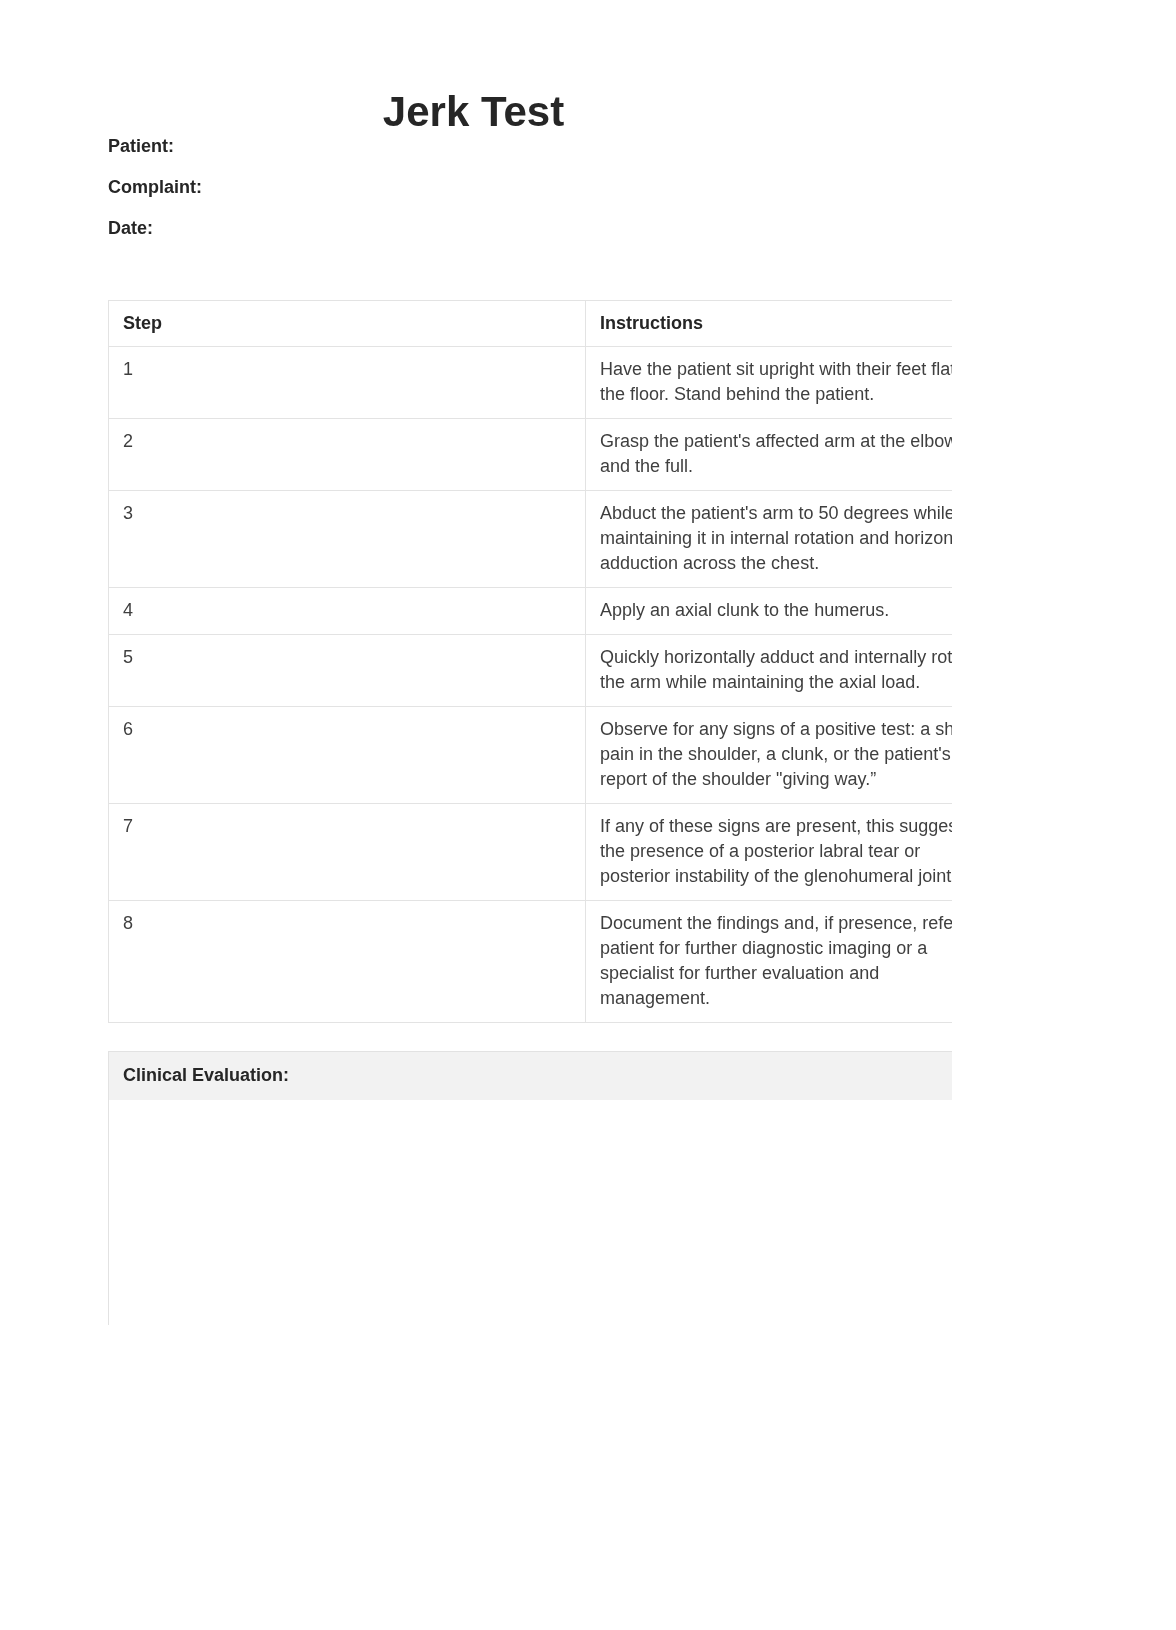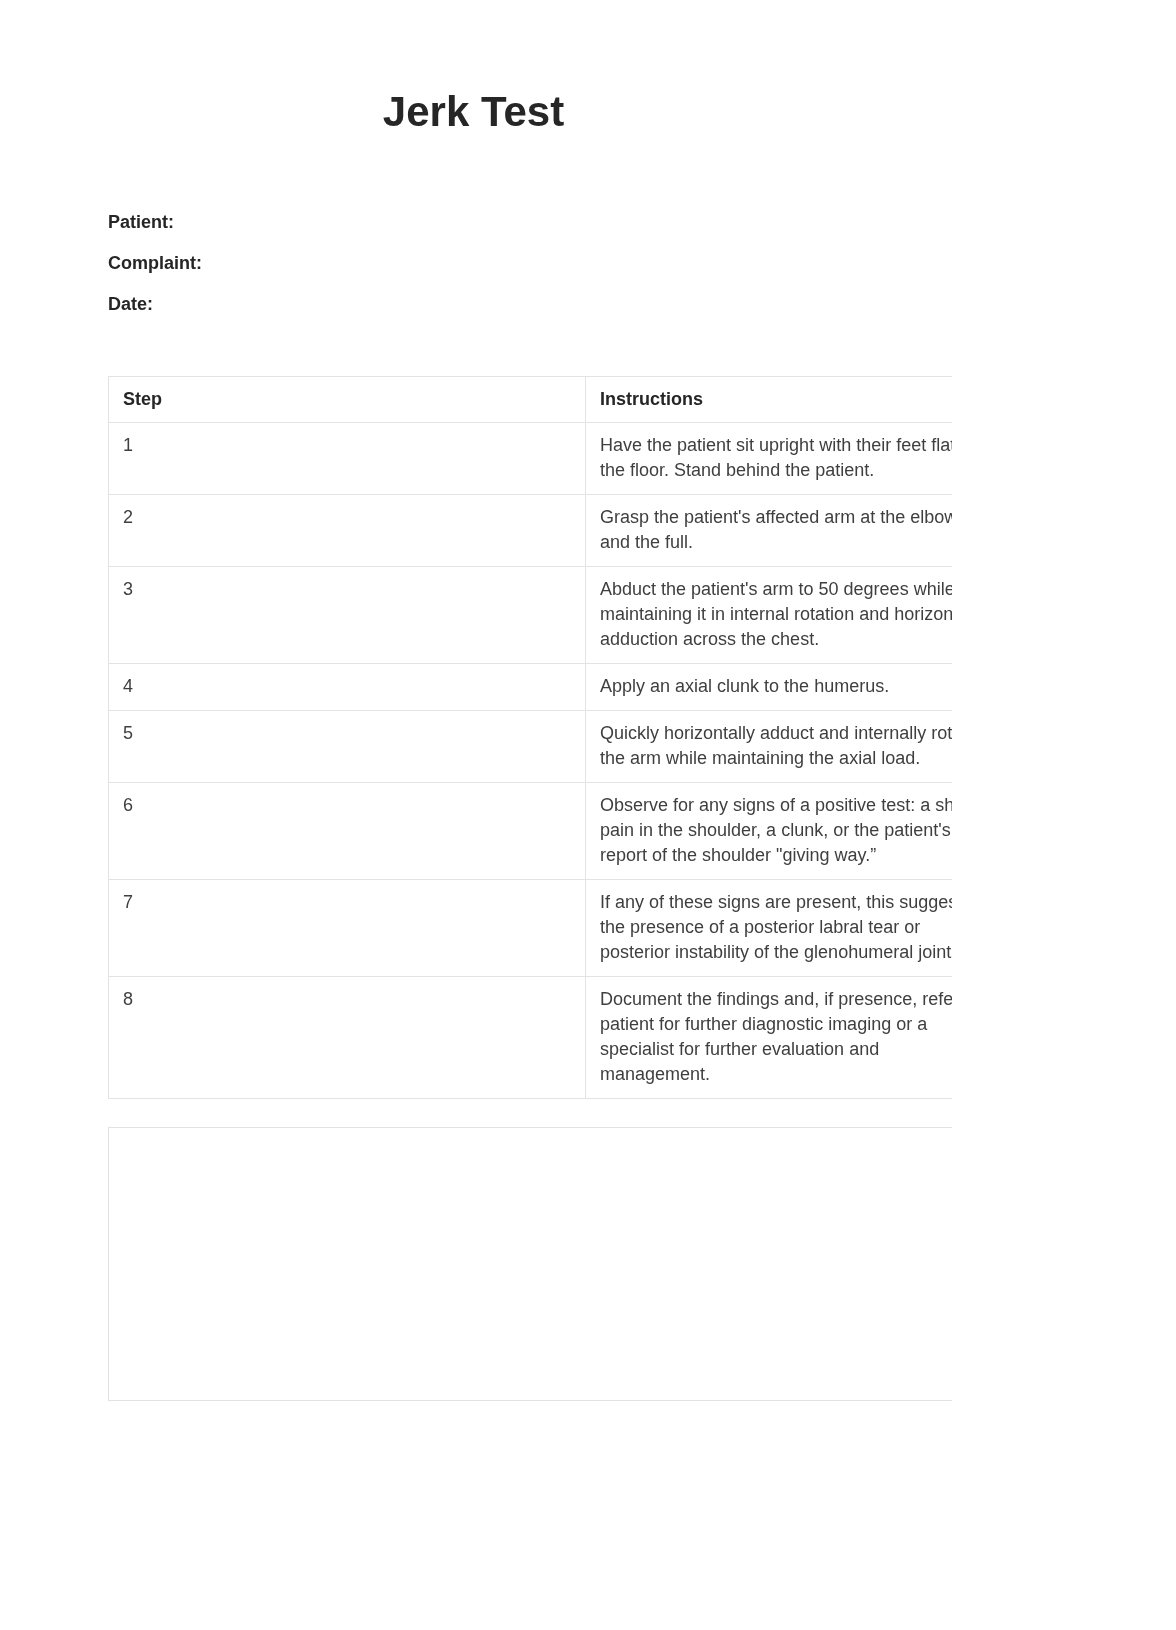--- a/index.html
+++ b/index.html
@@ -14,21 +14,21 @@
     overflow: hidden;
   }
   .title {
     margin: 88px 0 0 0;
     font-size: 42px;
     line-height: 48px;
     font-weight: 700;
     text-align: center;
     color: #262626;
   }
-  .patient-fields { margin-top: 76px; }
+  .patient-fields { }
   .field {
     font-size: 18px;
     line-height: 20px;
     font-weight: 700;
     color: #262626;
     margin-bottom: 21px;
   }
   table.steps-table {
     margin-top: 62px;
     width: 955px;
@@ -157,16 +157,19 @@
         <td class="step-cell">8</td>
         <td class="instr-cell">
           <div class="instr-text">Document the findings and, if presence, refer the patient for further diagnostic imaging or a specialist for further evaluation and management.</div>
         </td>
       </tr>
     </tbody>
   </table>
 
 
   <div class="eval-box">
+    <div class="eval-header">
+      <span>Clinical Evaluation:</span>
+    </div>
     <div class="eval-body"></div>
   </div>
 
 </div>
 
 </body></html>

